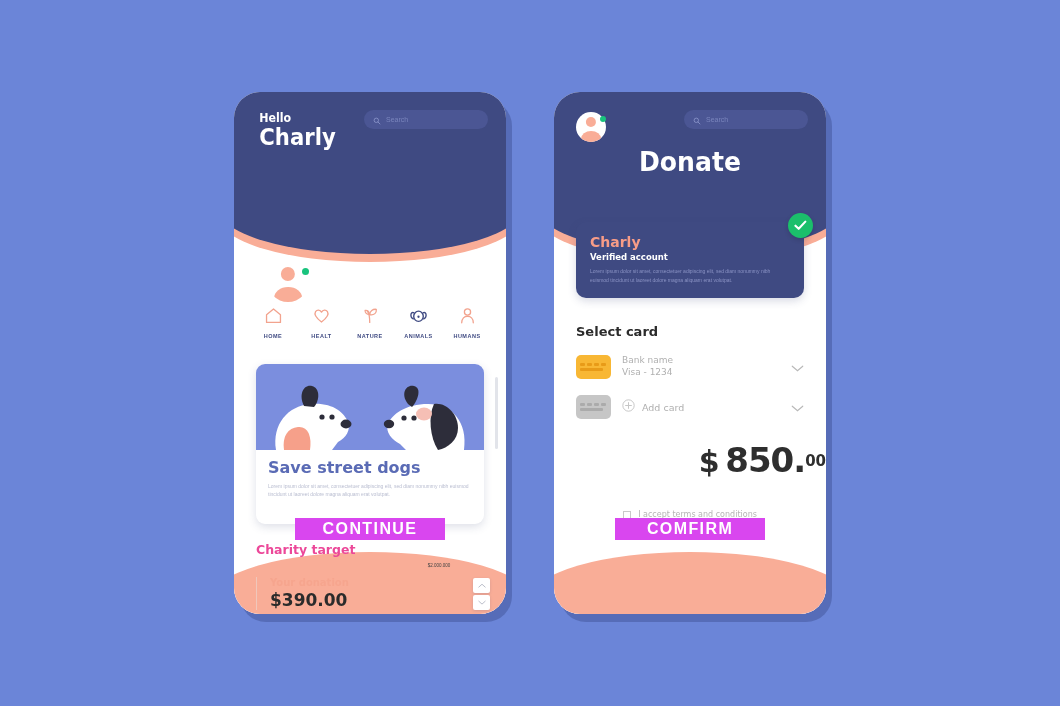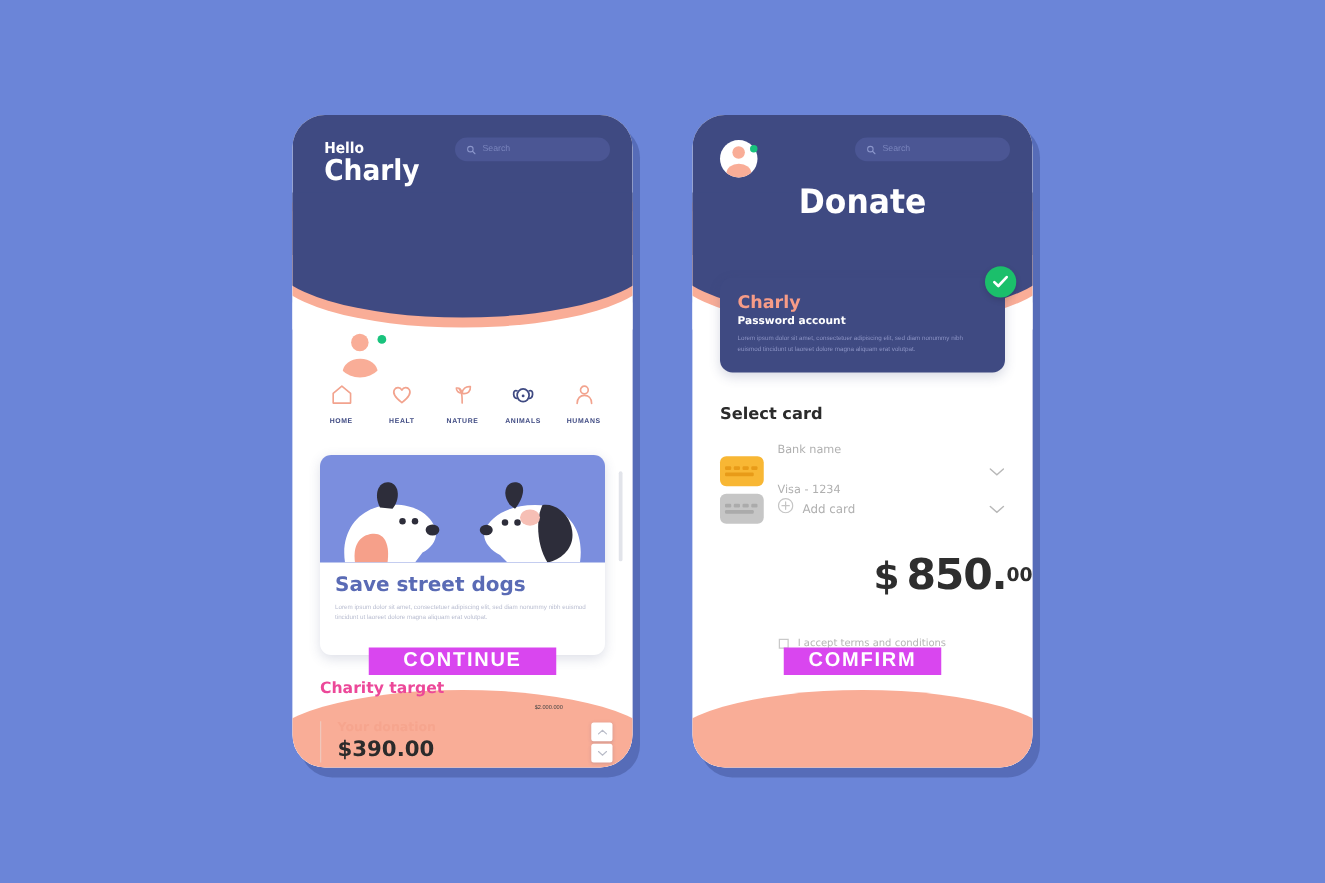--- a/index.html
+++ b/index.html
@@ -225,21 +225,21 @@
     display: flex; align-items: center; justify-content: center;
   }
 
   .cta {
     position: absolute; left: 50%; transform: translateX(-50%);
     z-index: 6; background: #d946ef; color: #fff;
     font-size: 16px; font-weight: bold; letter-spacing: 1.4px;
     display: flex; align-items: center; justify-content: center;
   }
   .cta.s2 { bottom: 74px; width: 150px; height: 22px; }
-  .cta.s3 { bottom: 74px; width: 126px; height: 22px; }
+  .cta.s3 { bottom: 74px; width: 150px; height: 22px; }
 
   
   .donate-title {
     position: absolute; left: 0; right: 0; top: 54px; z-index: 5;
     text-align: center; color: #ffffff;
     font-family: "DejaVu Sans", sans-serif;
     font-size: 27px; font-weight: bold; transform: scaleX(.93);
   }
   .verify-card {
     position: absolute; left: 22px; right: 22px; top: 130px; z-index: 5;
@@ -274,21 +274,21 @@
   }
   .cc.gold { background: #f8b734; }
   .cc.gray { background: #c6c6c6; }
   .cc .strip { display: flex; gap: 2px; }
   .cc .chip { width: 5px; height: 3px; border-radius: 1px; }
   .cc.gold .chip { background: #e89b18; }
   .cc.gray .chip { background: #ababab; }
   .cc .line { height: 3px; border-radius: 1px; width: 23px; }
   .cc.gold .line { background: #e89b18; }
   .cc.gray .line { background: #ababab; }
-  .cr-text { display: flex; flex-direction: column; line-height: 1.28; gap: 20px; }
+  .cr-text { display: flex; flex-direction: column; line-height: 1.28; }
   .cr-t1 { font-size: 9px; color: #b0b0b0; font-family: "DejaVu Sans", sans-serif; }
   .cr-t2 { font-size: 9px; color: #b0b0b0; font-family: "DejaVu Sans", sans-serif; }
   .add-card { display: flex; align-items: center; gap: 7px; }
   .add-label { font-size: 9.5px; color: #b0b0b0; font-family: "DejaVu Sans", sans-serif; }
   .chev { margin-left: auto; }
 
   .big-amount {
     position: absolute; left: 0; right: 0; top: 348px; z-index: 5;
     text-align: right;
     font-family: "DejaVu Sans", sans-serif;
@@ -470,21 +470,21 @@
             <line x1="10" y1="10" x2="14" y2="14" stroke="#8a95ca" stroke-width="1.7" stroke-linecap="round"></line>
           </svg>
       </span>
       <span class="ph">Search</span>
     </div>
 
     <div class="donate-title">Donate</div>
 
     <div class="verify-card">
       <div class="vc-name">Charly</div>
-      <div class="vc-sub">Password account</div>
+      <div class="vc-sub">Verified account</div>
       <div class="vc-desc">Lorem ipsum dolor sit amet, consectetuer adipiscing elit, sed diam nonummy nibh euismod tincidunt ut laoreet dolore magna aliquam erat volutpat.</div>
       <div class="check-badge">
         <svg width="13" height="11" viewBox="0 0 14 12">
             <path d="M1.5 6.2 L5 9.6 L12.3 1.8" fill="none" stroke="#ffffff" stroke-width="2.3" stroke-linecap="round" stroke-linejoin="round"></path>
           </svg>
       </div>
     </div>
 
     <div class="sel-title">Select card</div>
 

